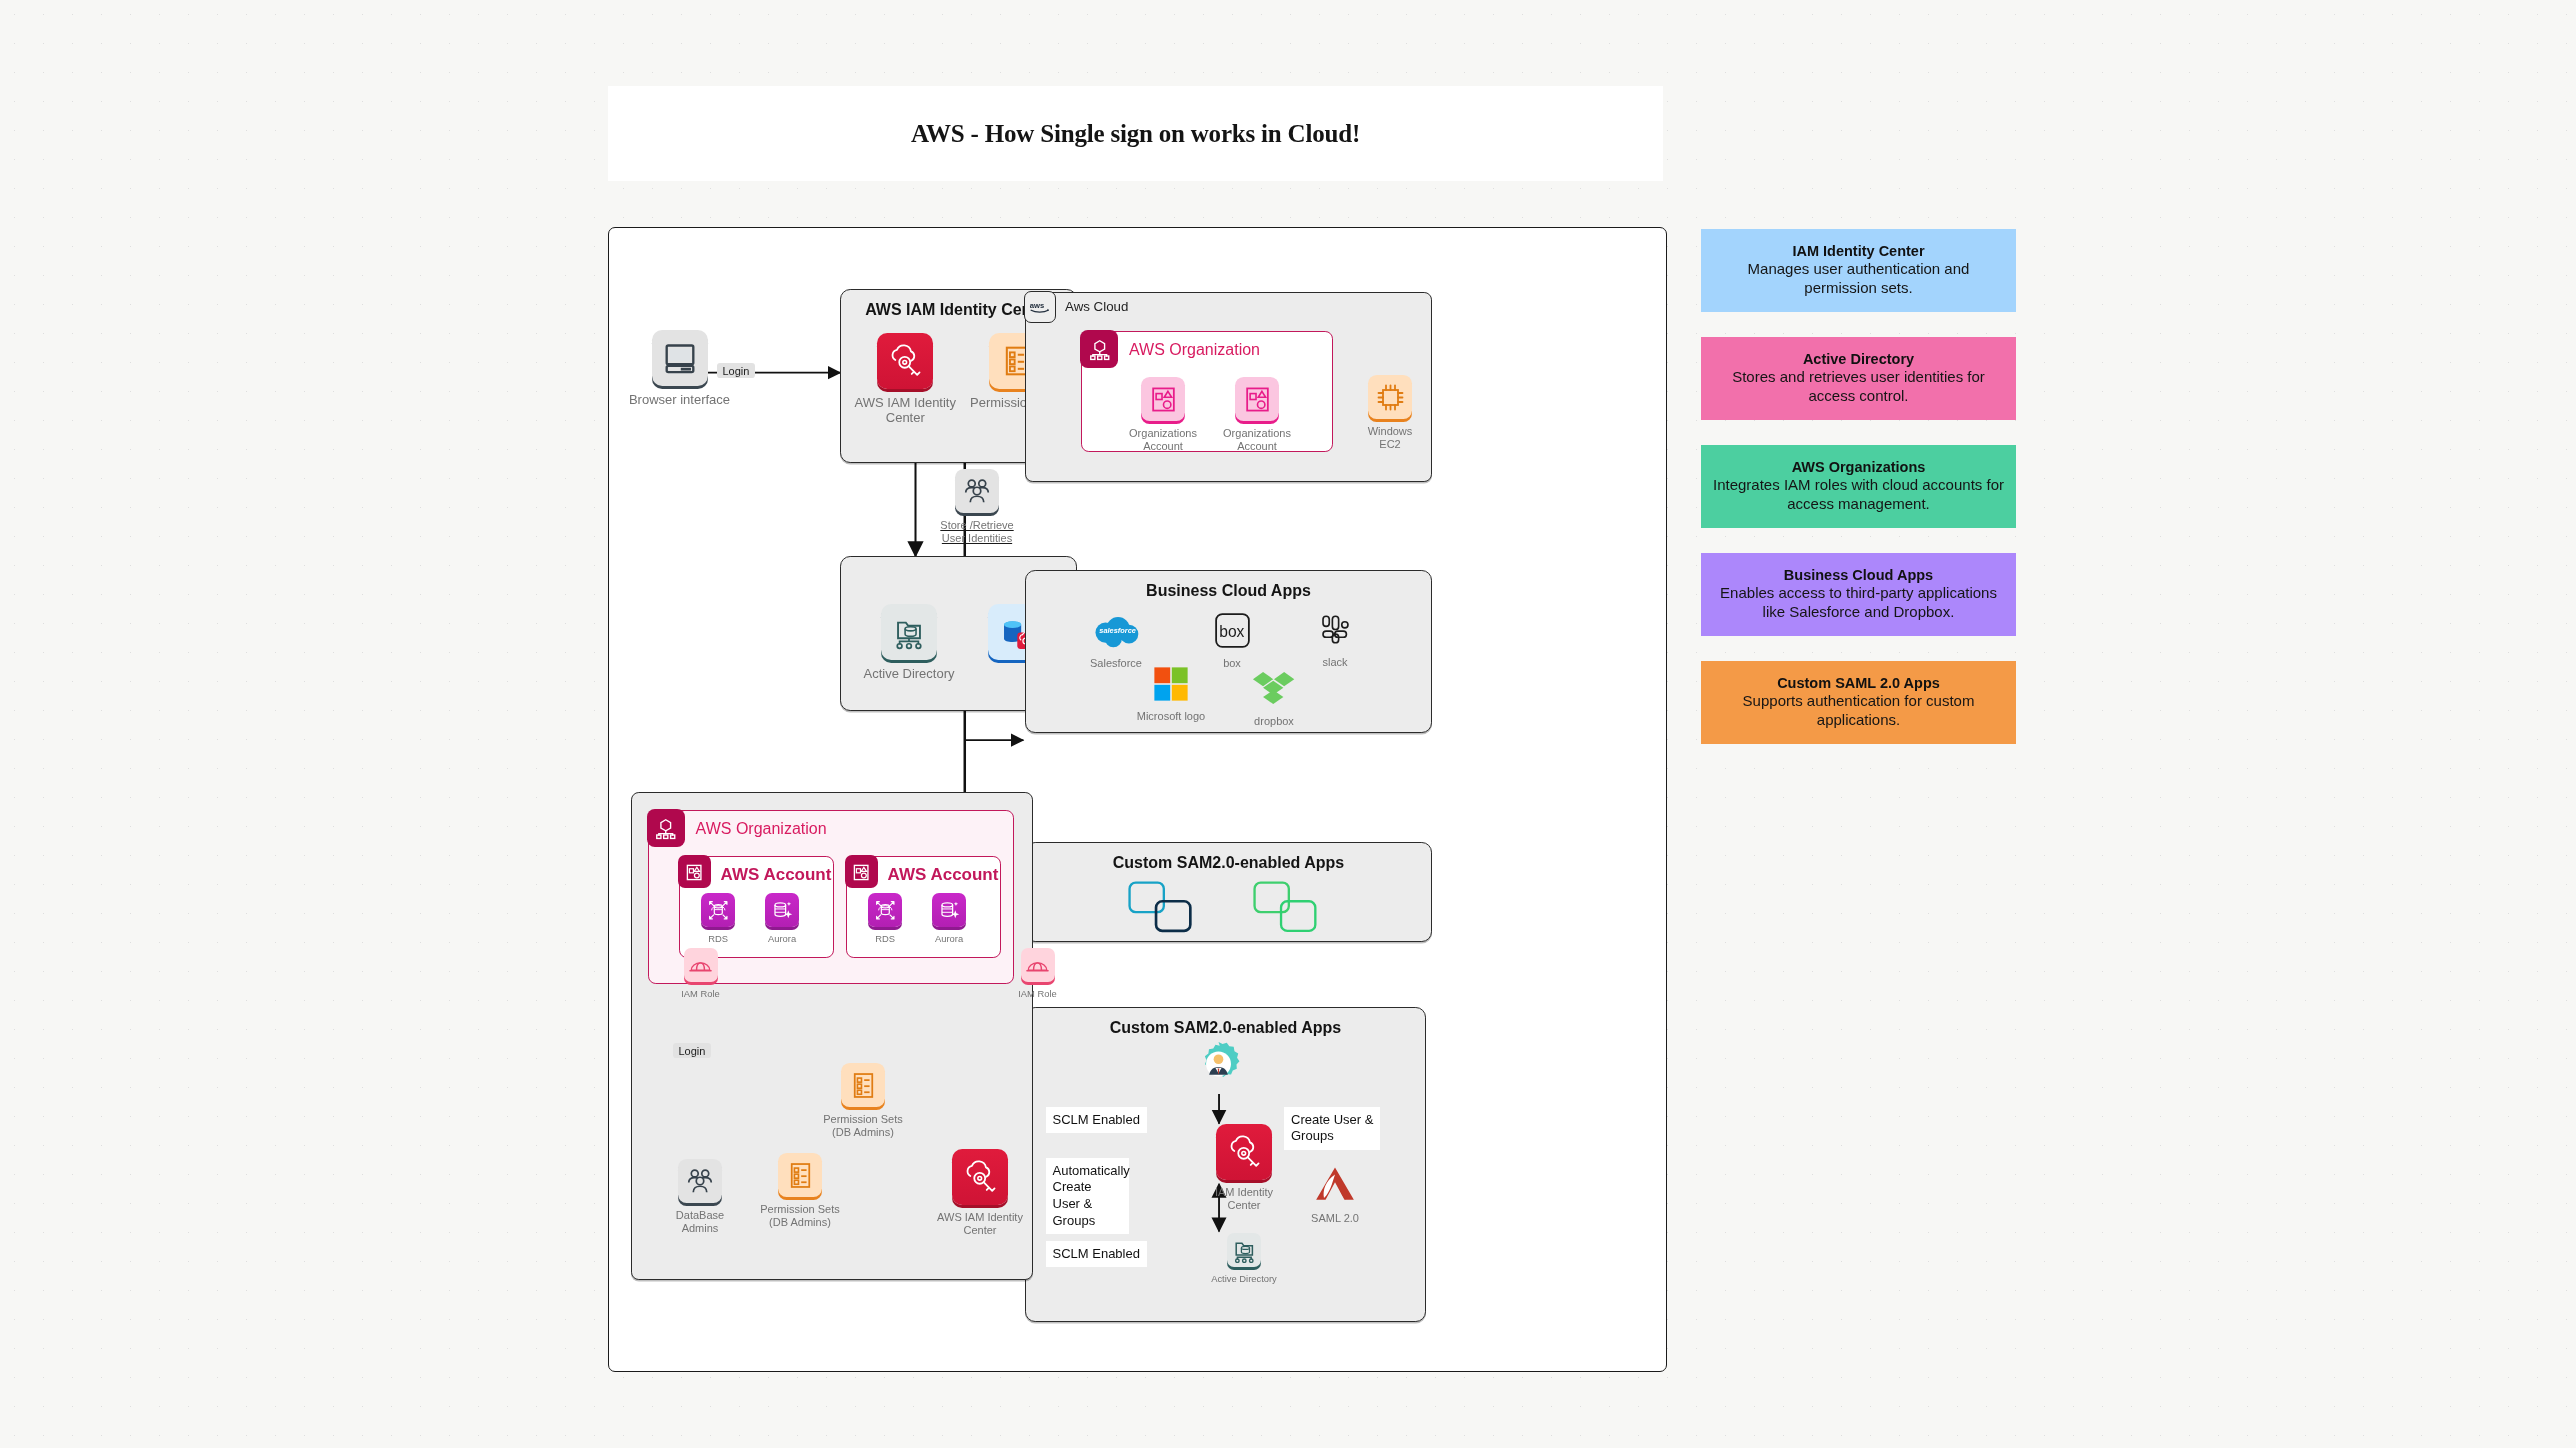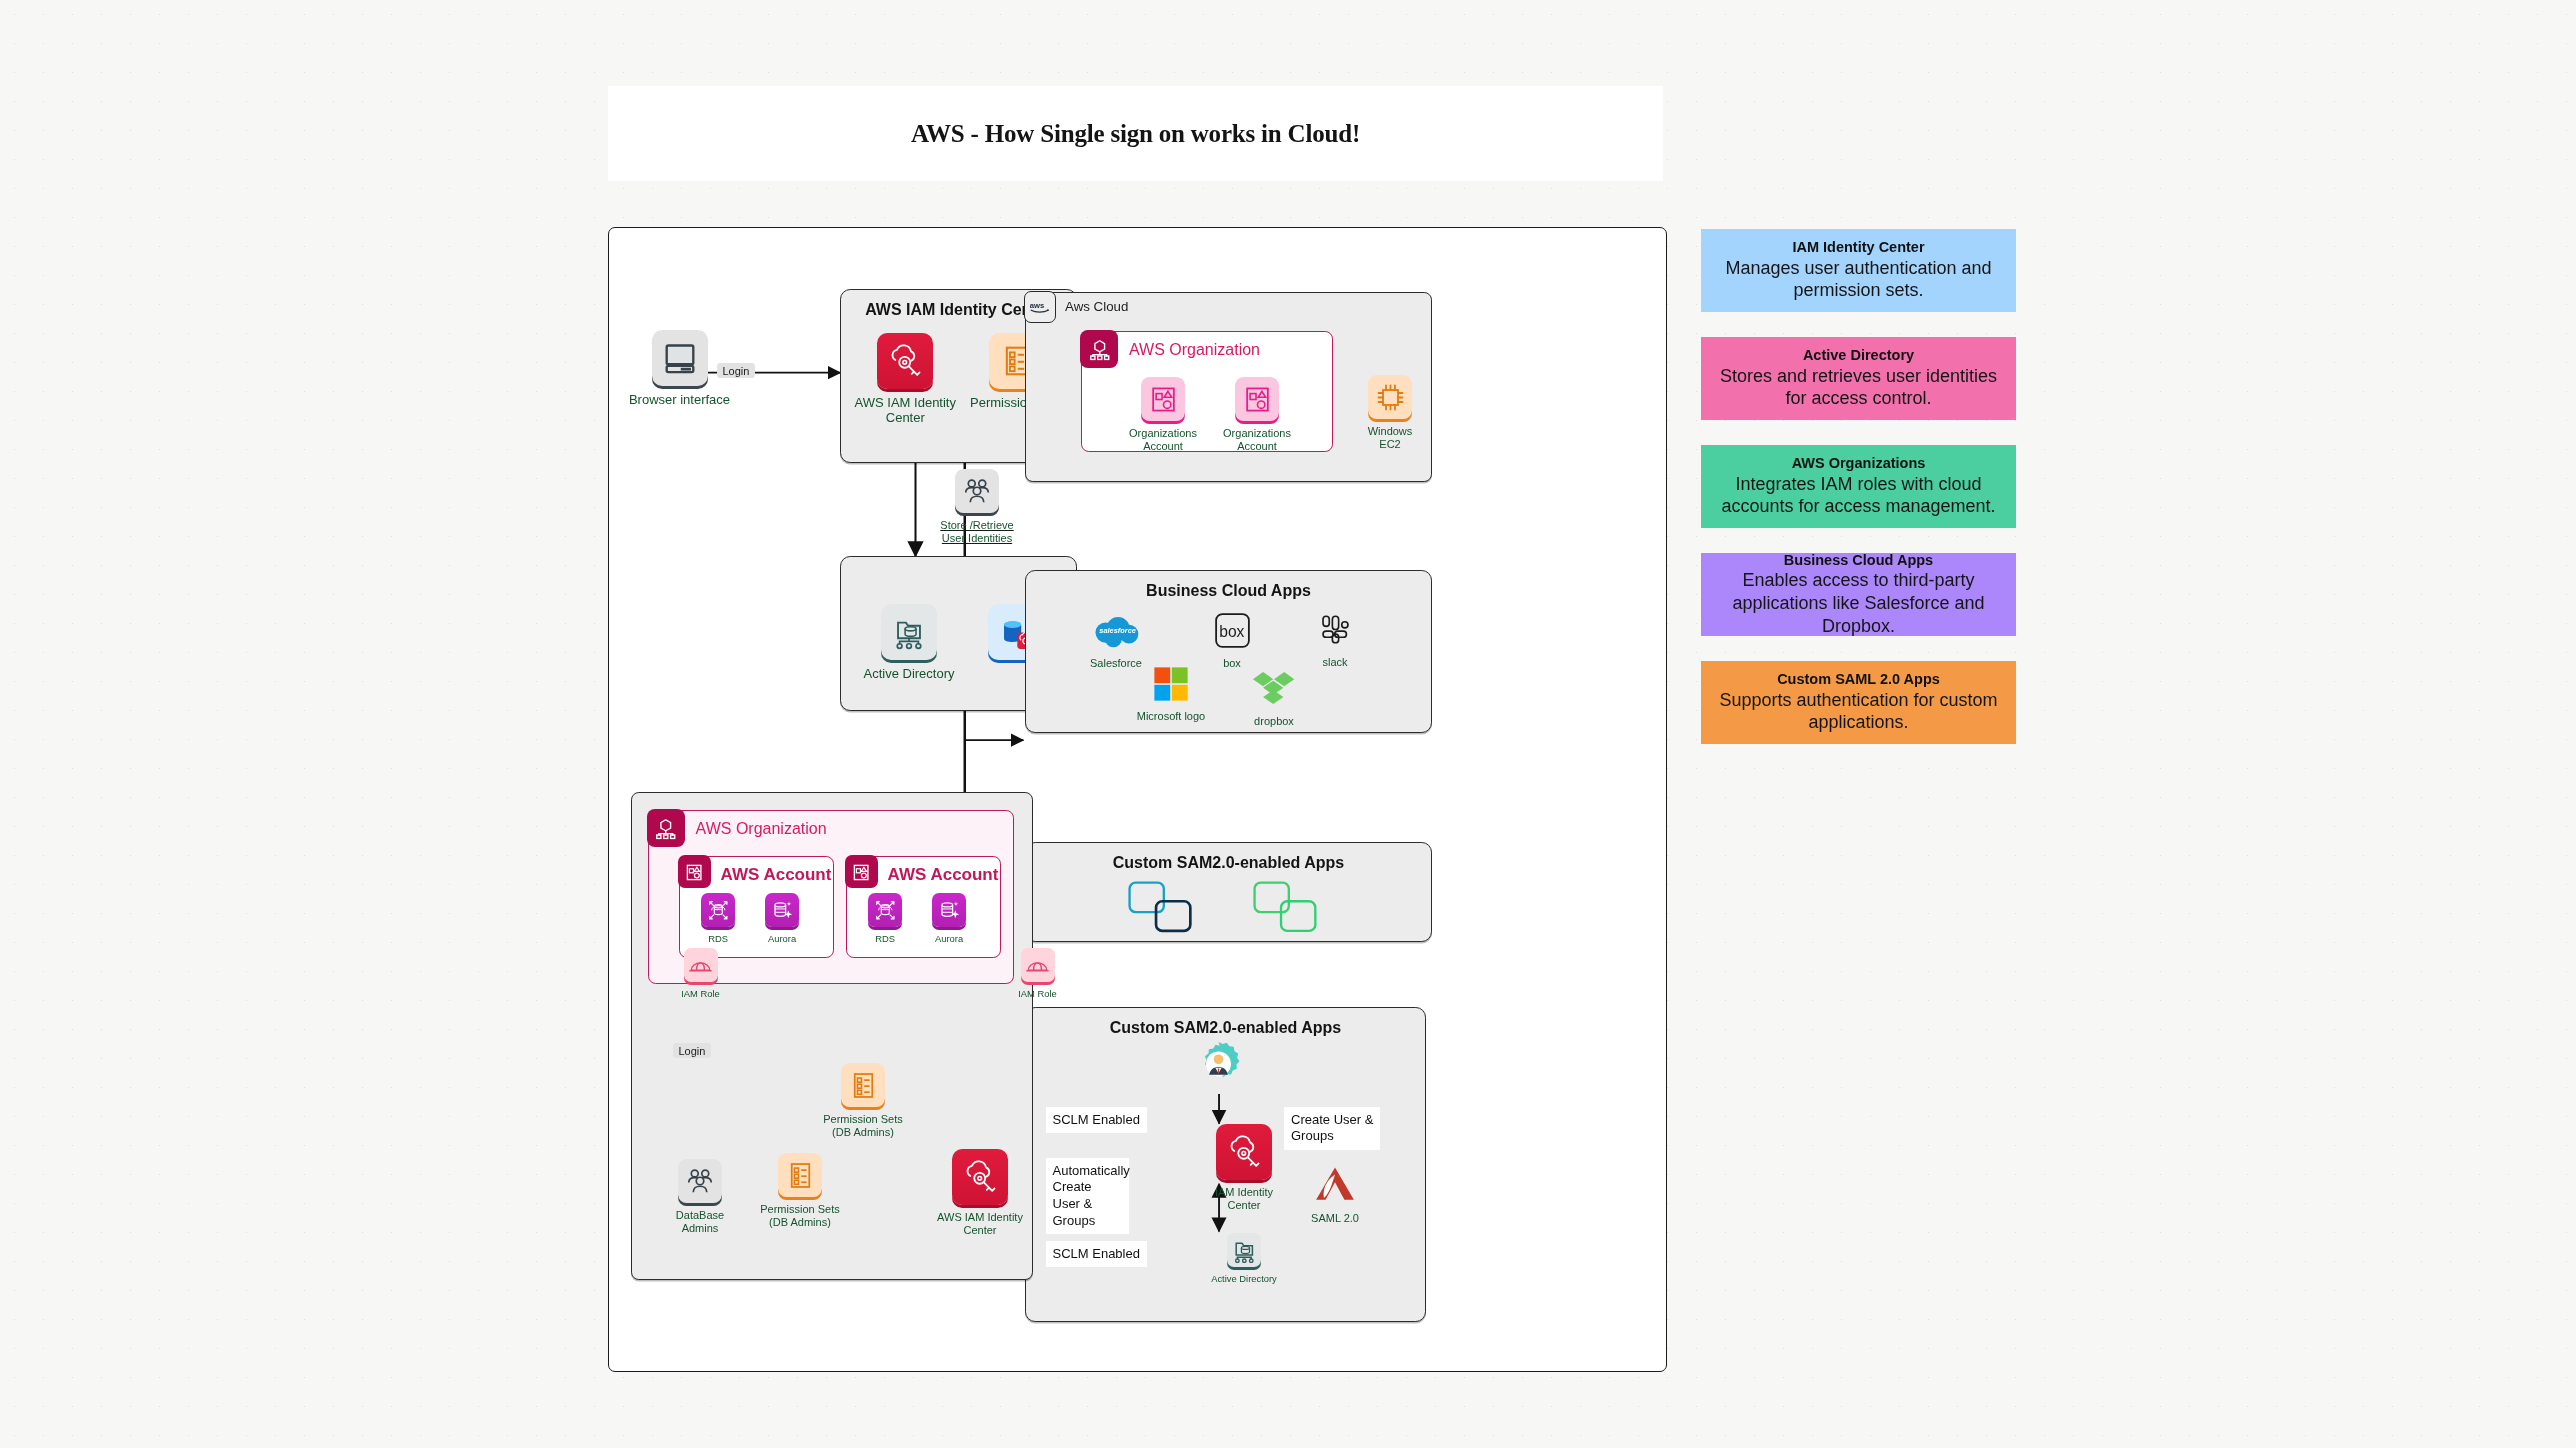--- a/index.html
+++ b/index.html
@@ -34,21 +34,21 @@
     background:#ececec;border:1.6px solid #2b2b2b;border-radius:10.2px;
     box-shadow:0 1.6px 0 rgba(0,0,0,.25);
   }
   .group-title{
     position:absolute;left:0;right:0;top:11px;text-align:center;
     font-size:16px;font-weight:bold;color:#141414;
   }
 
   
   .node{position:absolute;display:flex;flex-direction:column;align-items:center;width:102px;}
-  .node .cap{margin-top:5.5px;font-size:13px;line-height:1.22;text-align:center;color:#14532d;white-space:pre-line;}
+  .node .cap{margin-top:5.5px;font-size:13px;line-height:1.22;text-align:center;color:#737373;white-space:pre-line;}
   .node.sm .cap{font-size:11px;}
   .node.xs .cap{font-size:9.4px;}
 
   .ic{width:56px;height:56px;border-radius:10.2px;display:flex;align-items:center;justify-content:center;position:relative;}
   .ic.sm{width:44px;height:44px;border-radius:8.6px;}
   .ic.xs{width:34px;height:34px;border-radius:7px;}
 
   .ic-red{background:linear-gradient(180deg,#e01b3c 0%,#cf1335 100%);box-shadow:0 3.1px 0 #a50f29;}
   .ic-orange{background:#ffdfbd;box-shadow:0 3.1px 0 #e8821e;}
   .ic-grey{background:#e3e3e3;box-shadow:0 3.1px 0 #3b4750;}
@@ -91,21 +91,21 @@
   }
 
   
   #legend{left:1701px;top:229px;width:315px;}
   .legend-card{
     width:315px;margin-bottom:25px;box-sizing:border-box;
     padding:12.5px 11px;display:flex;flex-direction:column;
     align-items:center;justify-content:center;text-align:center;
   }
   .legend-title{font-size:14.5px;font-weight:bold;color:#111;margin-bottom:1.6px;}
-  .legend-desc{font-size:18px;line-height:1.26;color:#151515;}
+  .legend-desc{font-size:15px;line-height:1.26;color:#151515;}
 
   svg{display:block;}
 </style>
 </head>
 <body>
 
 <div class="abs" id="header-card">
   <div id="header-title">AWS - How Single sign on works in Cloud!</div>
 </div>
 

